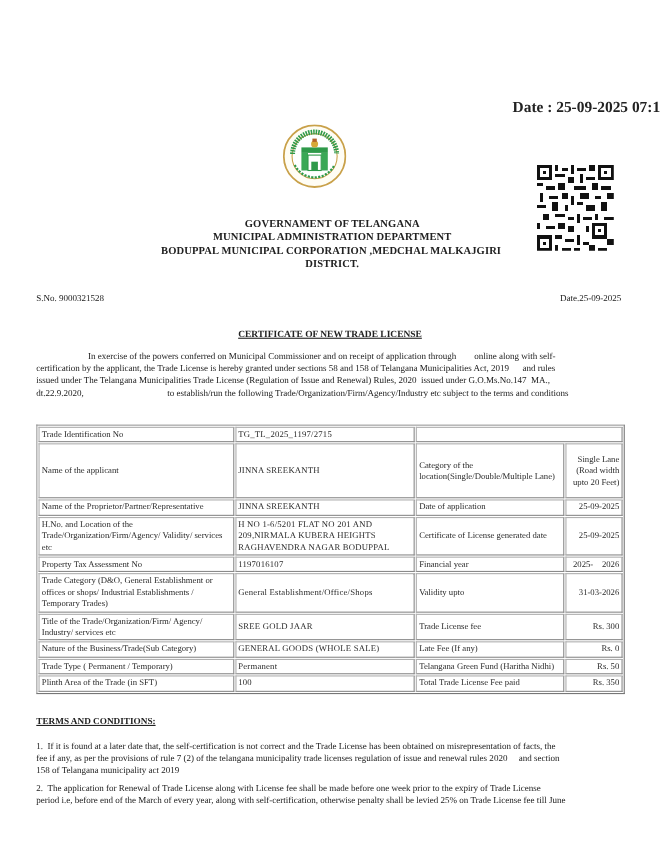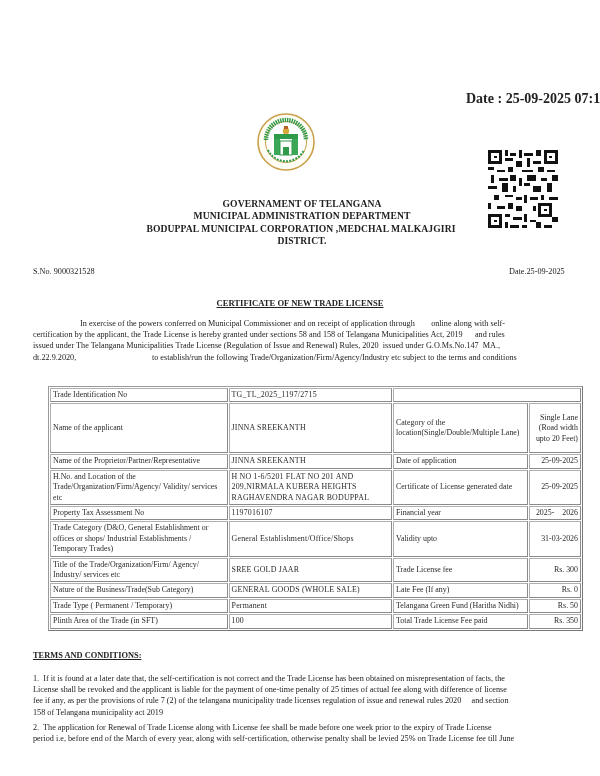--- a/index.html
+++ b/index.html
@@ -26,21 +26,21 @@
   .cert-title {
     left: 0; width: 600px; top: 298px; text-align: center;
     font-weight: bold; text-decoration: underline; font-size: 8.6px;
   }
   .intro {
     left: 33px; top: 318px; width: 540px; line-height: 11.2px; font-size: 8.2px;
   }
   .intro div { white-space: pre; }
 
   table.lic {
-    position: absolute; left: 48px; top: 386px; width: 535px;
+    position: absolute; left: 33px; top: 386px; width: 535px;
     border-collapse: separate; border-spacing: 1px;
     border: 1px solid #9a9a9a; border-right-color: #777; border-bottom-color: #777;
     font-size: 7.9px; line-height: 10.4px;
   }
   table.lic td {
     border: 1px solid #8a8a8a; border-top-color: #b0b0b0; border-left-color: #b0b0b0;
     padding: 1px 2px; vertical-align: middle; color: #2a2a2a;
   }
   td.c1 { width: 176px; }
   td.c2 { width: 162px; font-family: "Liberation Serif", serif; letter-spacing: 0.2px; }
@@ -230,21 +230,20 @@
   </tr>
 </tbody>
   </table>
 
 <div class="abs terms-h">TERMS AND CONDITIONS:</div>
 
 <div class="abs terms">
   <p>
     </p>
     <div>1.  If it is found at a later date that, the self-certification is not correct and the Trade License has been obtained on misrepresentation of facts, the</div>
-    <div>License shall be revoked and the applicant is liable for the payment of one-time penalty of 25 times of actual fee along with difference of license</div>
     <div>fee if any, as per the provisions of rule 7 (2) of the telangana municipality trade licenses regulation of issue and renewal rules 2020     and section</div>
     <div style="margin-bottom:3px;">158 of Telangana municipality act 2019</div>
   <p></p>
   <p>
     </p>
     <div>2.  The application for Renewal of Trade License along with License fee shall be made before one week prior to the expiry of Trade License</div>
     <div>period i.e, before end of the March of every year, along with self-certification, otherwise penalty shall be levied 25% on Trade License fee till June</div>
   <p></p>
 </div>
 

